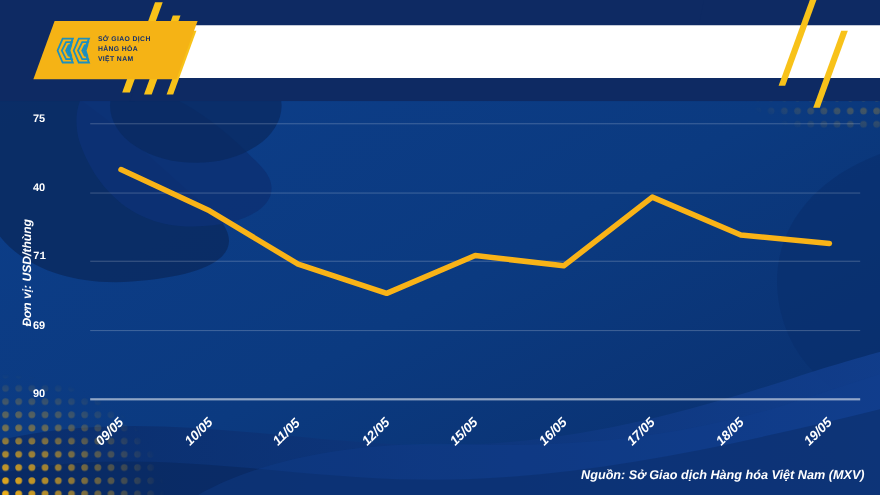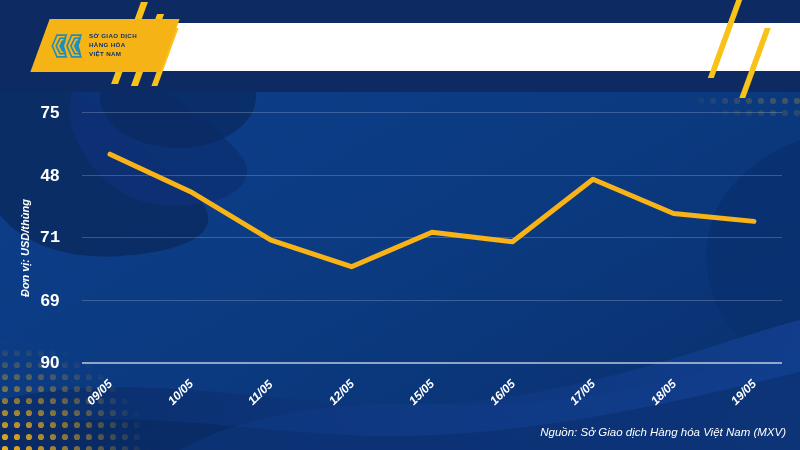--- a/index.html
+++ b/index.html
@@ -49,37 +49,37 @@
   
   .chart{
     position:absolute; left:0; top:92px; width:800px; height:300px; z-index:4;
   }
   .ylabel{
     position:absolute; left:-40px; top:150px; width:130px;
     transform:rotate(-90deg);
     text-align:center; color:#fff; font-size:11px; font-style:italic; font-weight:bold;
   }
   .ytick{
-    position:absolute; right:0; width:40px; text-align:center;
-    color:#ffffff; font-size:17px; font-weight:bold;
+    position:absolute; right:0; width:40px; text-align:left;
+    color:#ffffff; font-size:10px; font-weight:bold;
   }
   .yticks{ position:absolute; left:30px; top:0; width:40px; height:300px; }
   .grid{ position:absolute; left:82px; top:0; width:700px; height:300px; }
   .gline{ position:absolute; left:0; width:700px; height:1px; background:rgba(255,255,255,.20); }
   .gline.axis{ background:rgba(255,255,255,.55); height:1.5px; }
 
   .xticks{ position:absolute; left:0; top:392px; width:800px; height:50px; z-index:6; }
   .xtick{
     position:absolute; top:0; color:#fff; font-size:12px; font-weight:bold; font-style:italic;
     transform:rotate(-45deg); transform-origin:left top; white-space:nowrap;
   }
 
   .source{
     position:absolute; right:14px; bottom:12px; z-index:8;
-    color:#ffffff; font-size:11.5px; font-weight:normal; font-style:italic;
+    color:#ffffff; font-size:11.5px; font-weight:bold; font-style:italic;
   }
 </style>
 </head>
 <body>
 
 <svg id="bg" width="800" height="450" viewBox="0 0 800 450">
   <defs>
     <linearGradient id="gBase" x1="0" y1="0" x2="1" y2="1">
       <stop offset="0%" stop-color="#0d3f8c"></stop>
       <stop offset="55%" stop-color="#0b3a80"></stop>
@@ -166,21 +166,21 @@
       <div>HÀNG HÓA</div>
       <div>VIỆT NAM</div>
     </div>
   </div>
 </div>
 
 <div class="chart">
   <div class="ylabel">Đơn vị: USD/thùng</div>
   <div class="yticks">
       <div class="ytick" style="top: 11px;">75</div>
-      <div class="ytick" style="top: 73.5px;">48</div>
+      <div class="ytick" style="top: 73.5px;">40</div>
       <div class="ytick" style="top: 136px; font-family: Liberation Mono, monospace;">71</div>
       <div class="ytick" style="top: 198.5px;">69</div>
       <div class="ytick" style="top: 261px;">90</div>
     </div>
   <div class="grid">
       <div class="gline" style="top: 20px;"></div>
       <div class="gline" style="top: 82.5px;"></div>
       <div class="gline" style="top: 145px;"></div>
       <div class="gline" style="top: 207.5px;"></div>
       <div class="gline axis" style="top: 270px;"></div>

